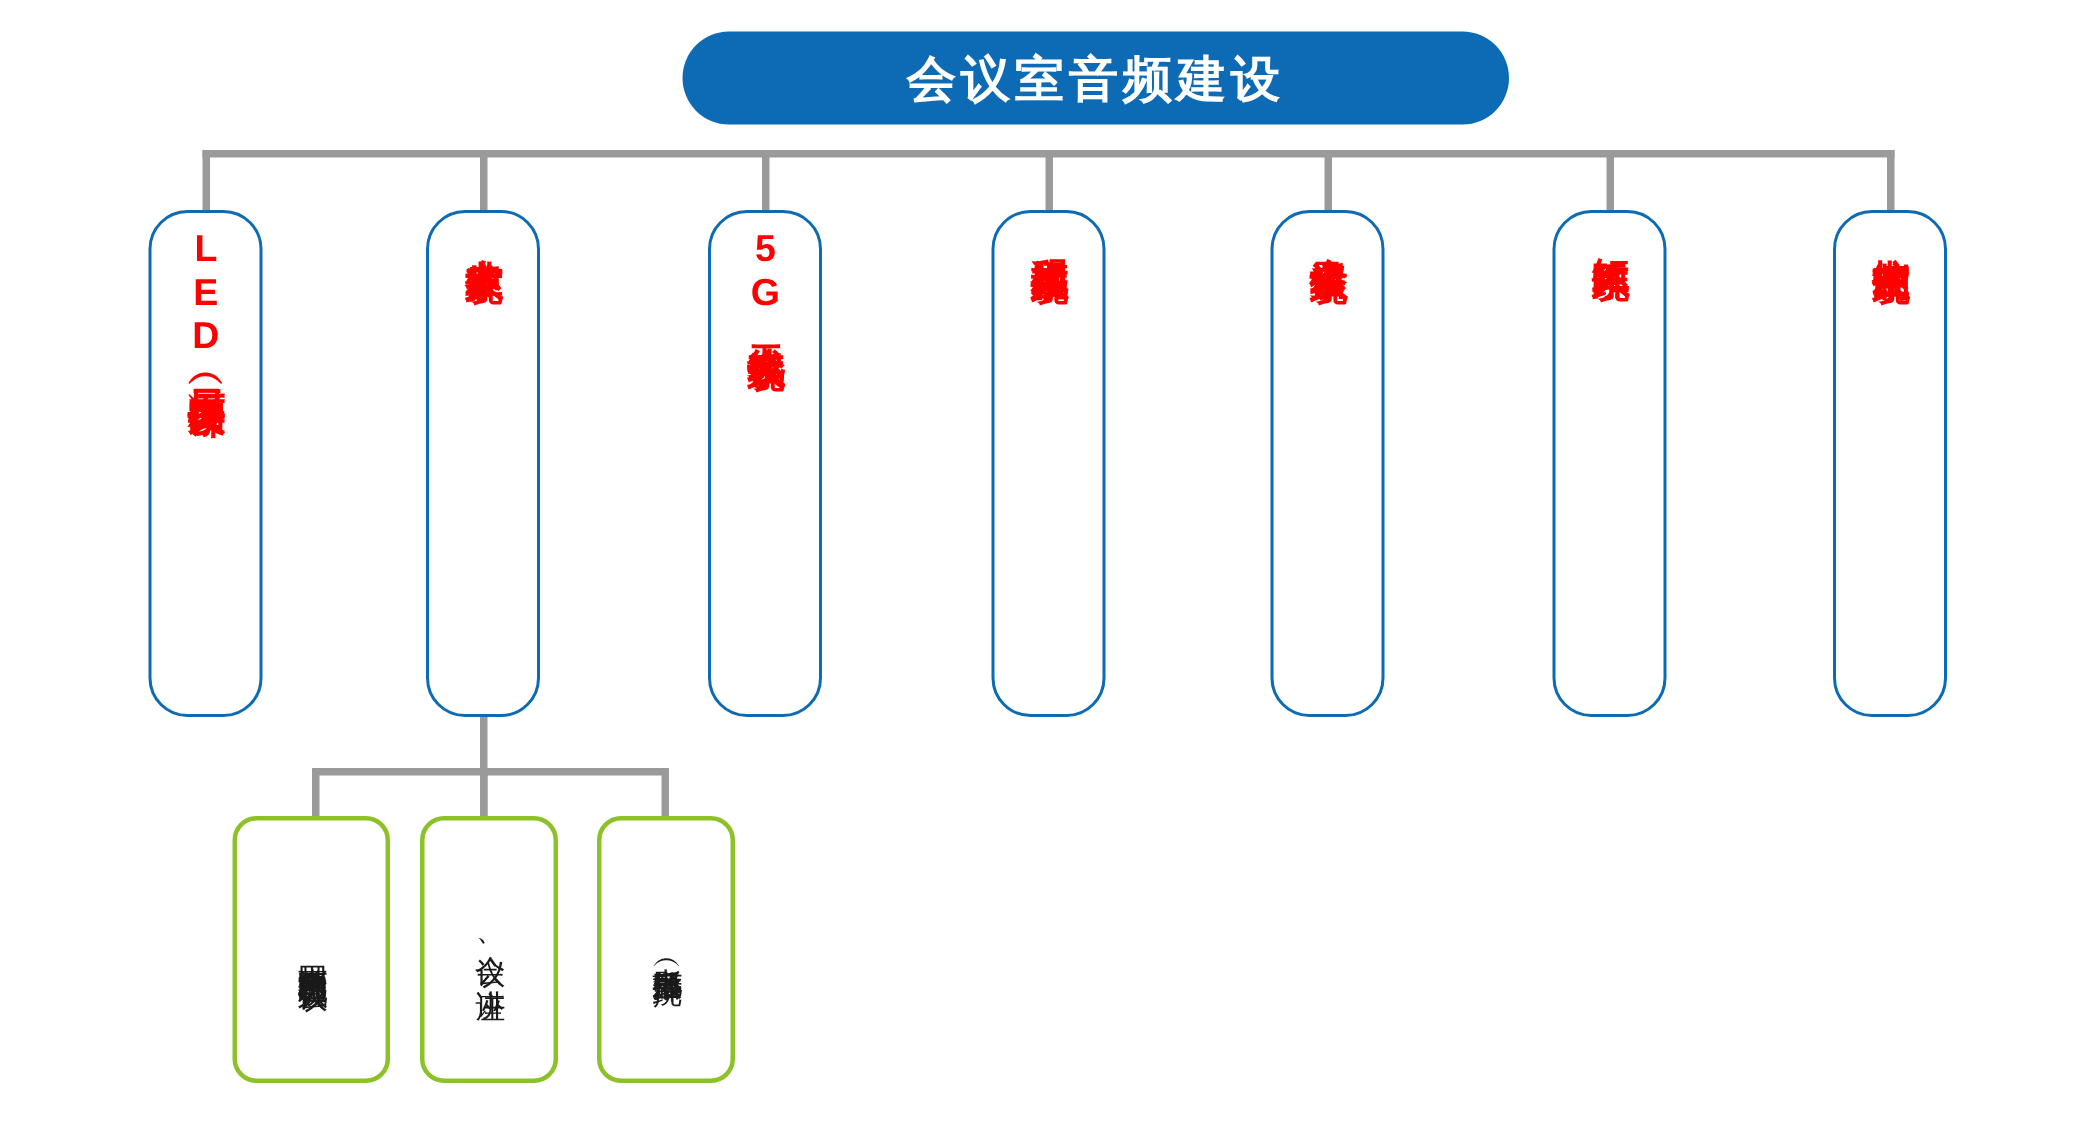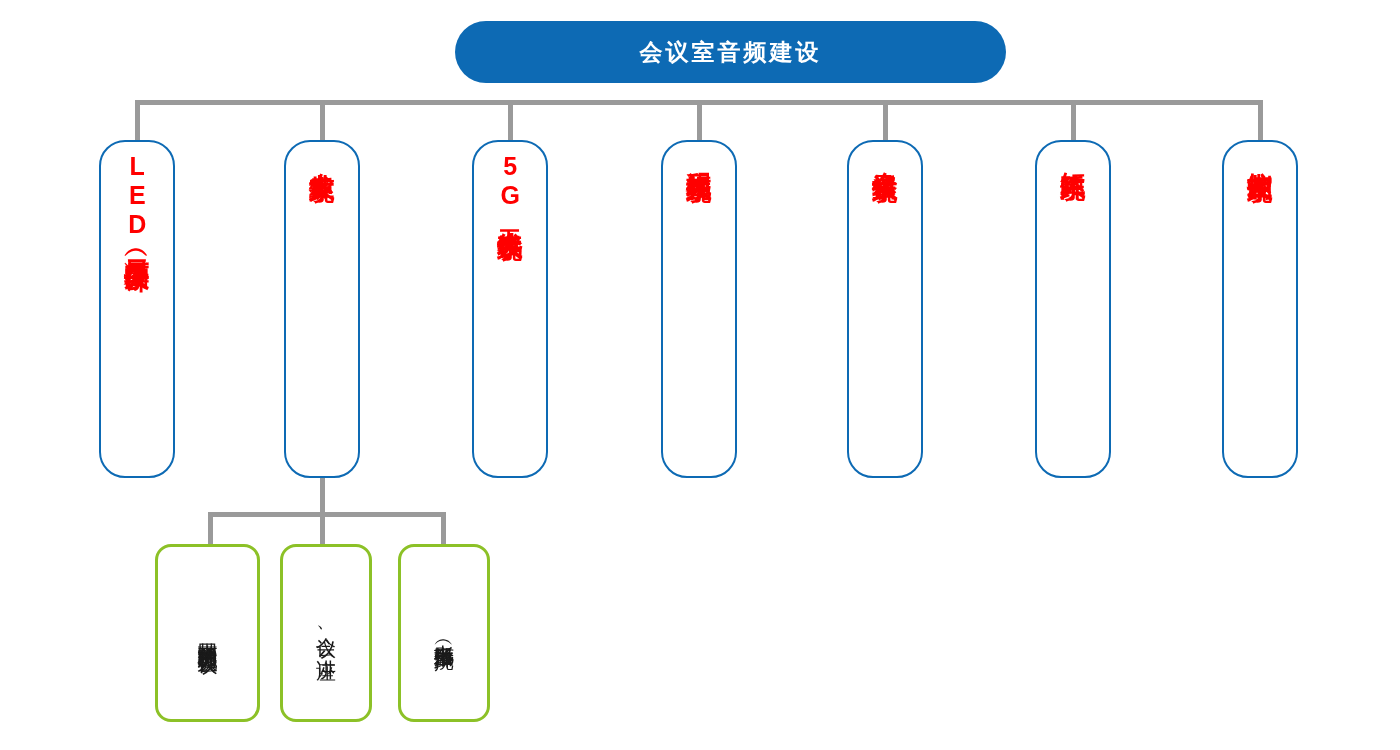--- a/index.html
+++ b/index.html
@@ -28,21 +28,21 @@
     height: 62px;
     background: #0d6ab4;
     border-radius: 31px;
     display: flex;
     align-items: center;
     justify-content: center;
     box-sizing: border-box;
   }
   .title-text {
     color: #ffffff;
-    font-size: 23px;
+    font-size: 33px;
     font-weight: bold;
     letter-spacing: 3px;
     line-height: 1;
     white-space: nowrap;
   }
 
   
   .conn {
     position: absolute;
     background: #9a9a9a;

